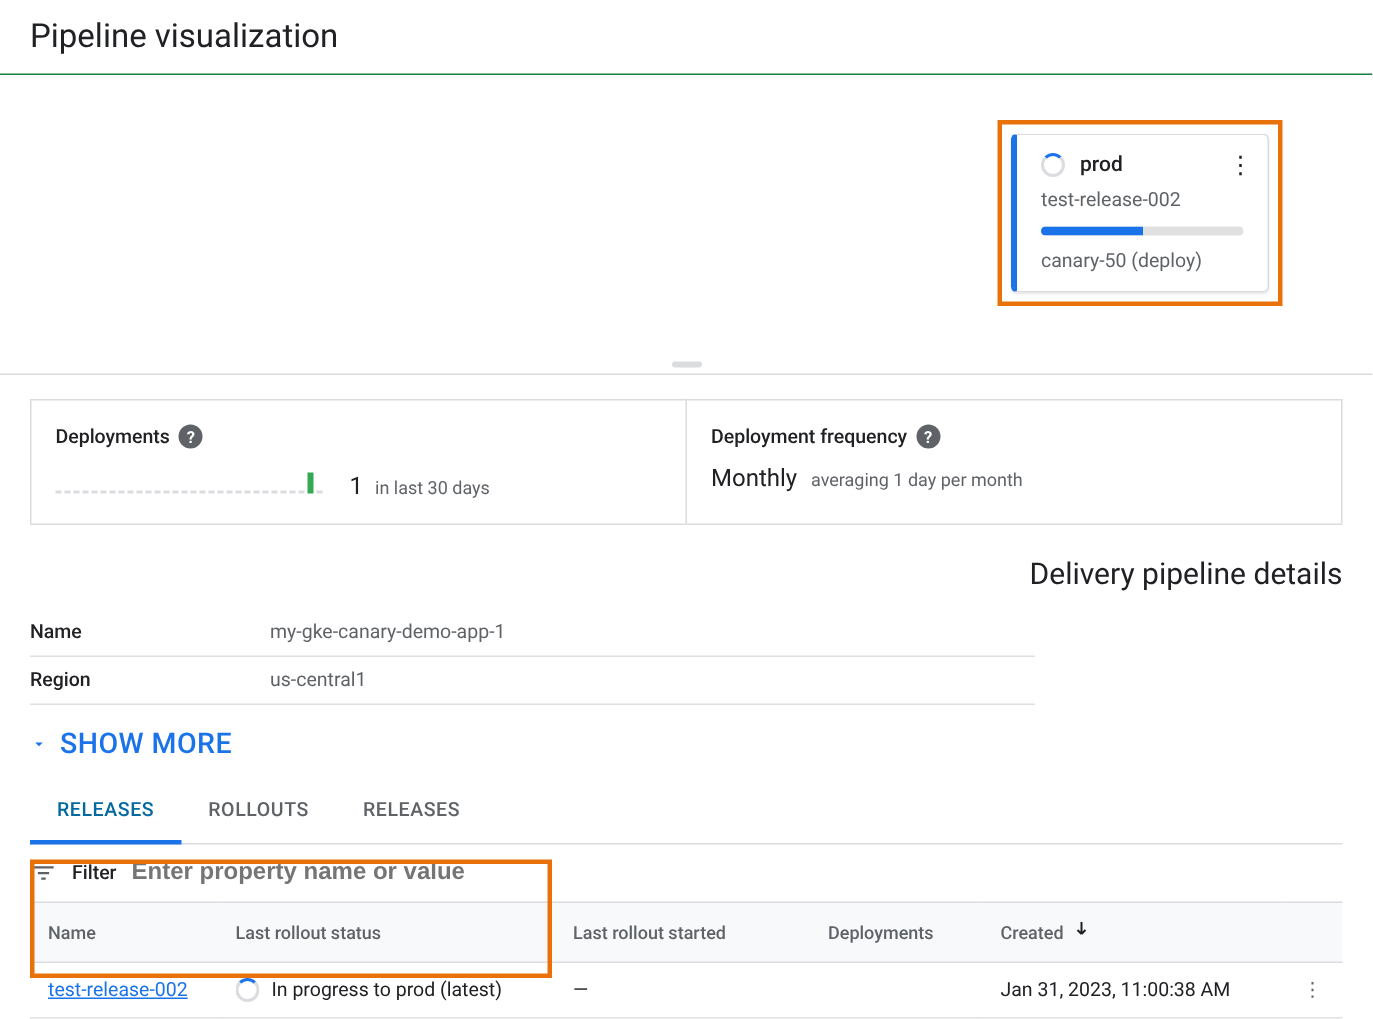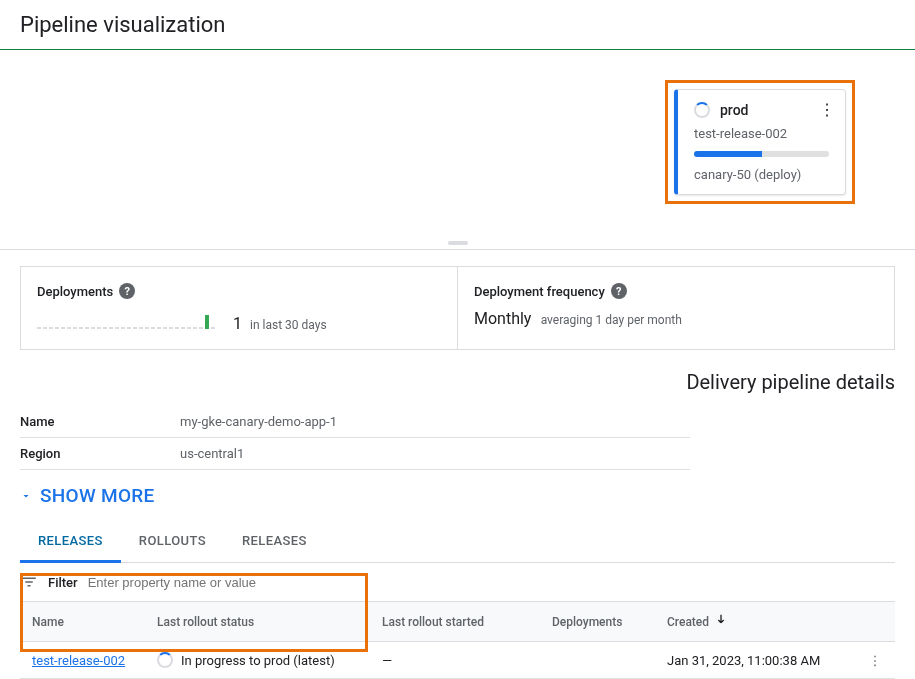--- a/index.html
+++ b/index.html
@@ -35,21 +35,21 @@
 .details-table td:first-child { width: 160px; color: #202124; font-weight: 500; }
 .details-table td:last-child { color: #5f6368; }
 .show-more { display: flex; align-items: center; gap: 8px; color: #1a73e8; font-weight: 500; font-size: 19px; padding: 14px 20px; cursor: pointer; letter-spacing: 0.3px; }
 .chevron { display: inline-block; transform: rotate(0deg); }
 .tabs { display: flex; border-bottom: 1px solid #dadce0; margin: 0 20px; }
 .tab { padding: 12px 18px; font-size: 13px; font-weight: 500; color: #5f6368; letter-spacing: 0.4px; cursor: pointer; }
 .tab.active { color: #0369a1; border-bottom: 3px solid #1a73e8; margin-bottom: -1px; }
 .filter-row { display: flex; align-items: center; padding: 10px 20px; gap: 10px; }
 .filter-icon svg { display: block; }
 .filter-label { font-weight: 500; font-size: 13px; }
-.filter-input { border: none; outline: none; font-size: 13px; flex: 1; color: #14532d; }
+.filter-input { border: none; outline: none; font-size: 16px; flex: 1; color: #14532d; font-weight: bold; }
 .release-table-wrap { margin: 0 20px; position: relative; }
 .release-highlight { position: absolute; left: 0; top: -28px; width: 348px; height: 79px; border: 3px solid #e8710a; pointer-events: none; z-index: 2; }
 .release-table { width: 100%; border-collapse: collapse; }
 .release-table th { text-align: left; font-weight: 500; font-size: 12px; color: #5f6368; padding: 10px 12px; border-top: 1px solid #dadce0; border-bottom: 1px solid #dadce0; background: #f8f9fa; }
 .release-table td { padding: 10px 12px; font-size: 13px; border-bottom: 1px solid #e0e0e0; vertical-align: middle; }
 .release-link { color: #1a73e8; text-decoration: underline; cursor: pointer; }
 .status-cell { display: flex; align-items: center; gap: 8px; }
 .success-icon { width: 16px; height: 16px; border-radius: 50%; background: #34a853; display: inline-flex; align-items: center; justify-content: center; color: #fff; font-size: 10px; }
 .sort-arrow { margin-left: 4px; }
 .row-menu { text-align: center; cursor: pointer; font-size: 16px; color: #5f6368; }

